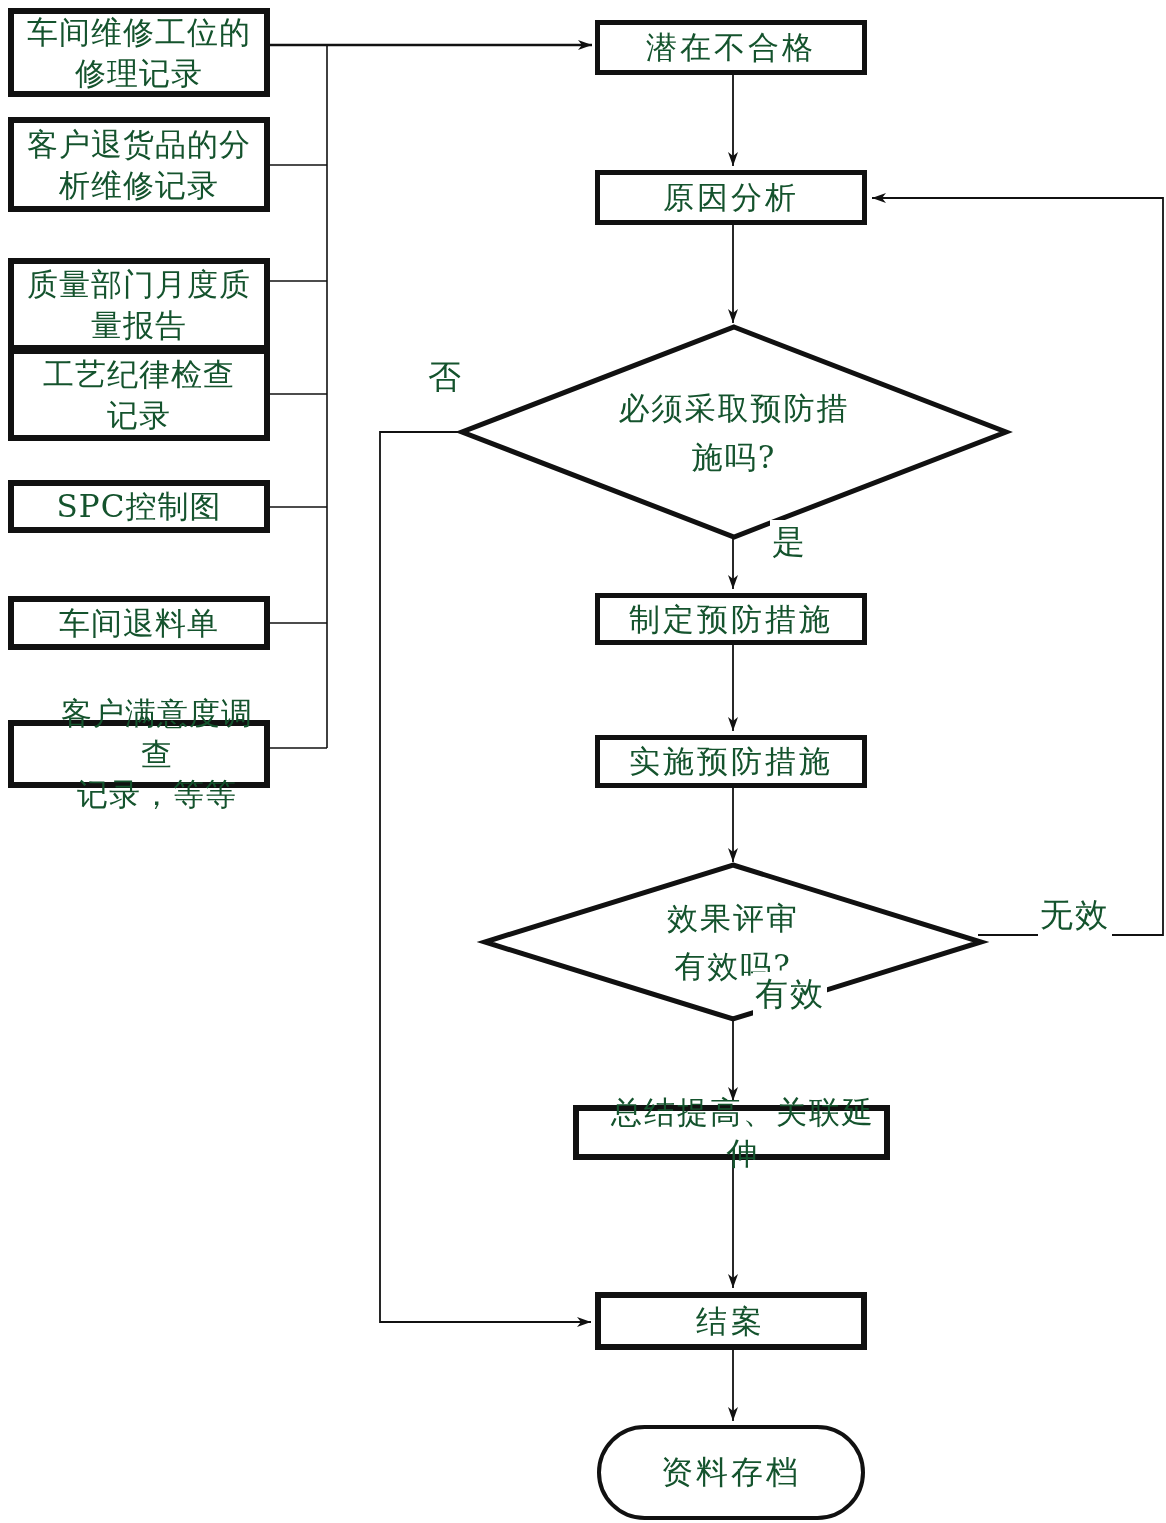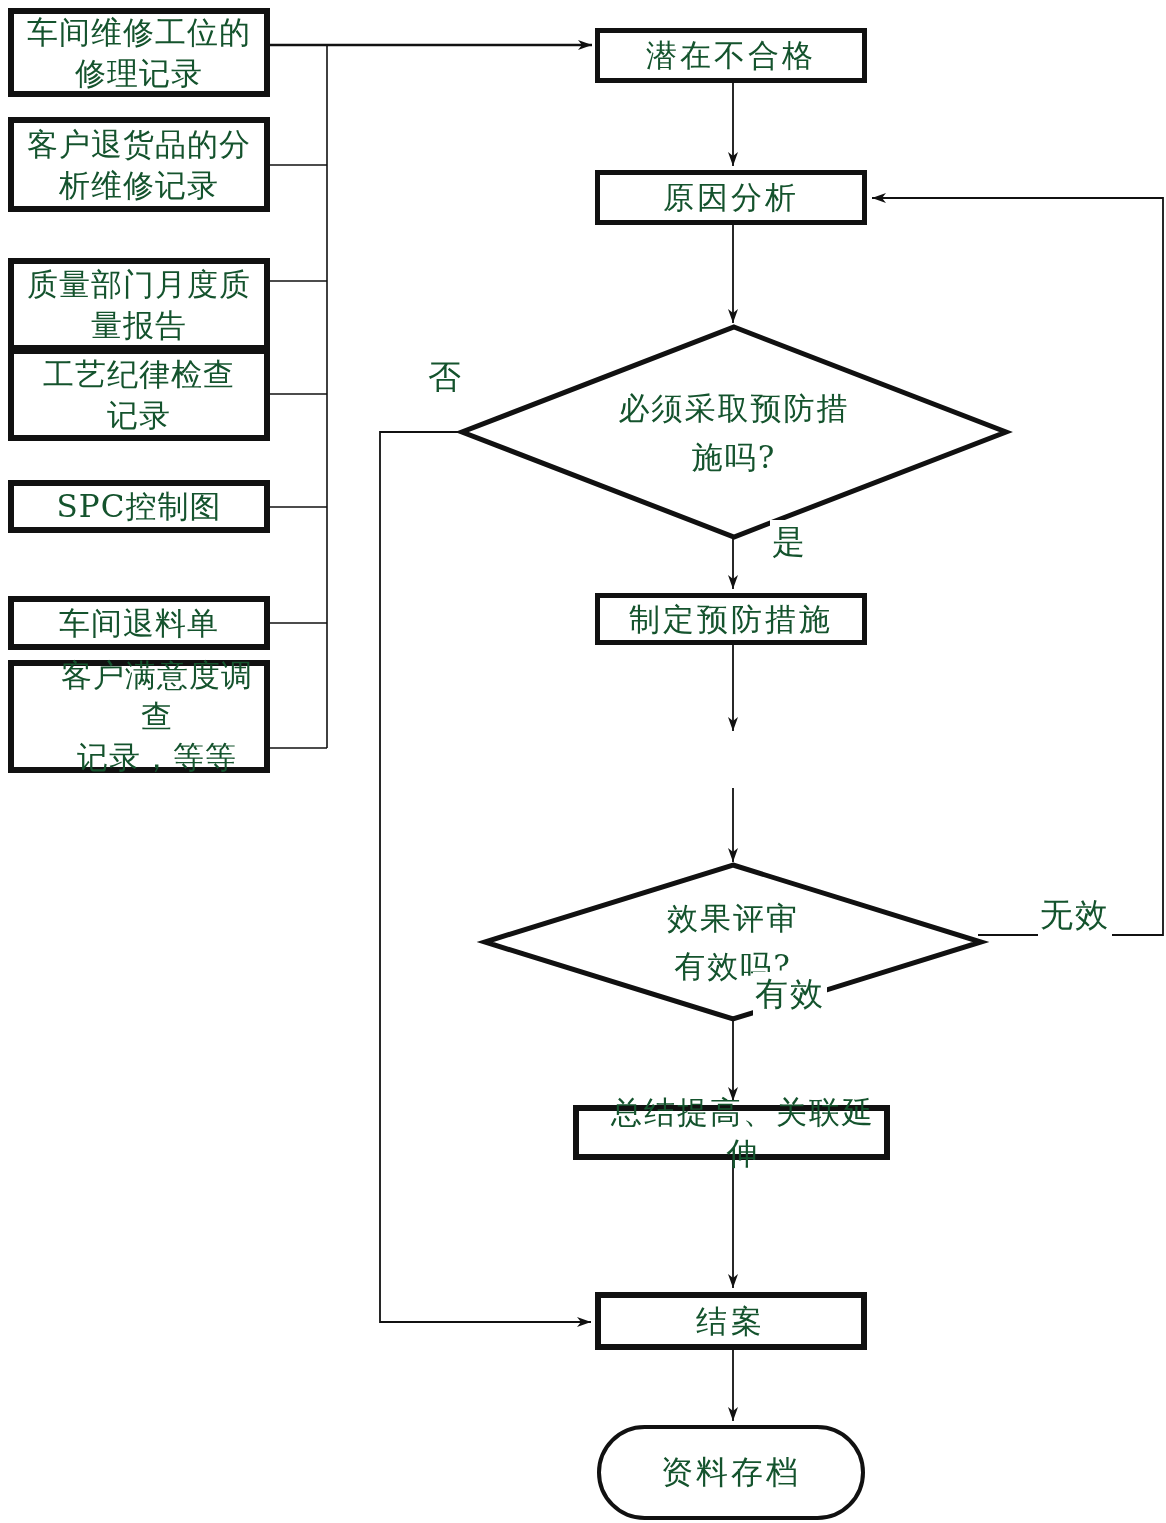--- a/index.html
+++ b/index.html
@@ -88,26 +88,27 @@
   <div class="box src" style="top:8px;height:89px;">车间维修工位的
 修理记录</div>
   <div class="box src" style="top:117px;height:95px;">客户退货品的分
 析维修记录</div>
   <div class="box src" style="top:235px;height:93px;margin-top:23px;">质量部门月度质
 量报告</div>
   <div class="box src" style="top:348px;height:93px;">工艺纪律检查
 记录</div>
   <div class="box src" style="top:480px;height:53px;">SPC控制图</div>
   <div class="box src" style="top:596px;height:54px;">车间退料单</div>
-  <div class="box src" style="top:660px;height:113px;padding-left:36px;">客户满意度调查
+  <div class="box src" style="top:720px;height:68px;padding-left:36px;">客户满意度调查
 记录，等等</div>
 
-  <div class="box main" style="top:20px;height:55px;margin-top:8px;">潜在不合格</div>
+  <div class="box main" style="top:20px;height:55px;">潜在不合格</div>
   <div class="box main" style="top:170px;height:55px;">原因分析</div>
   <div class="box main" style="top:593px;height:52px;">制定预防措施</div>
+  <div class="box main" style="top:735px;height:53px;">实施预防措施</div>
   <div class="box" style="left:573px;top:1105px;width:317px;height:55px;letter-spacing:2px;padding-left:23px;">总结提高、关联延伸</div>
   <div class="box" style="left:595px;top:1292px;width:272px;height:58px;letter-spacing:4px;">结案</div>
 
   <div class="dtext" style="left:594px;top:380px;width:280px;height:105px;">必须采取预防措
 施吗?</div>
   <div class="dtext" style="left:593px;top:892px;width:280px;height:100px;">效果评审
 有效吗?</div>
 
   <div class="terminal" style="left:597px;top:1425px;width:268px;height:95px;">资料存档</div>
 

